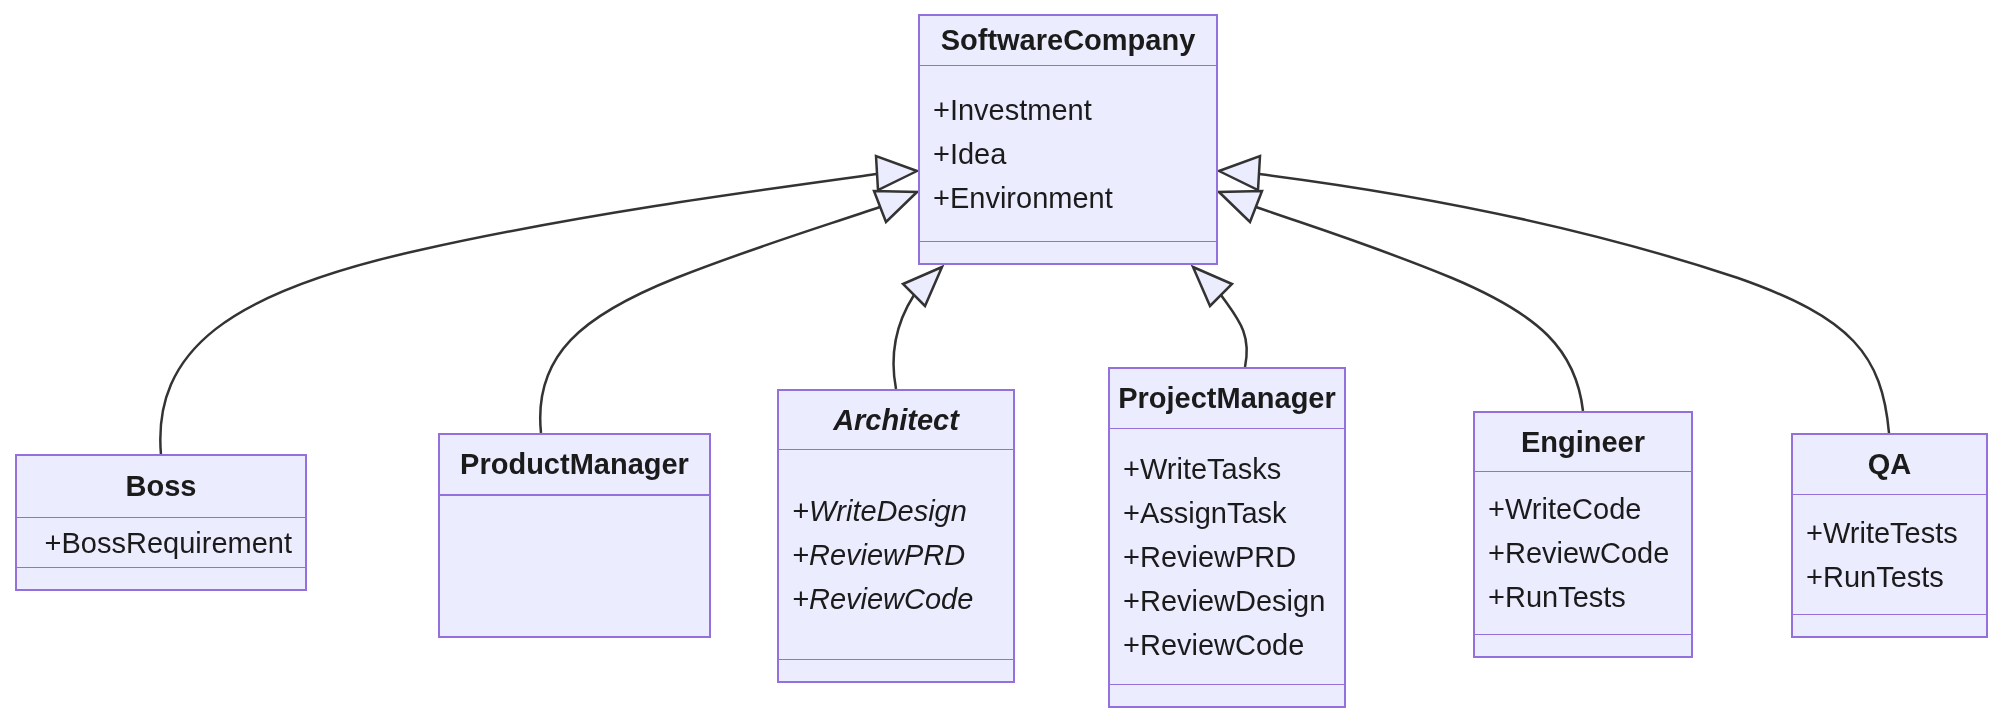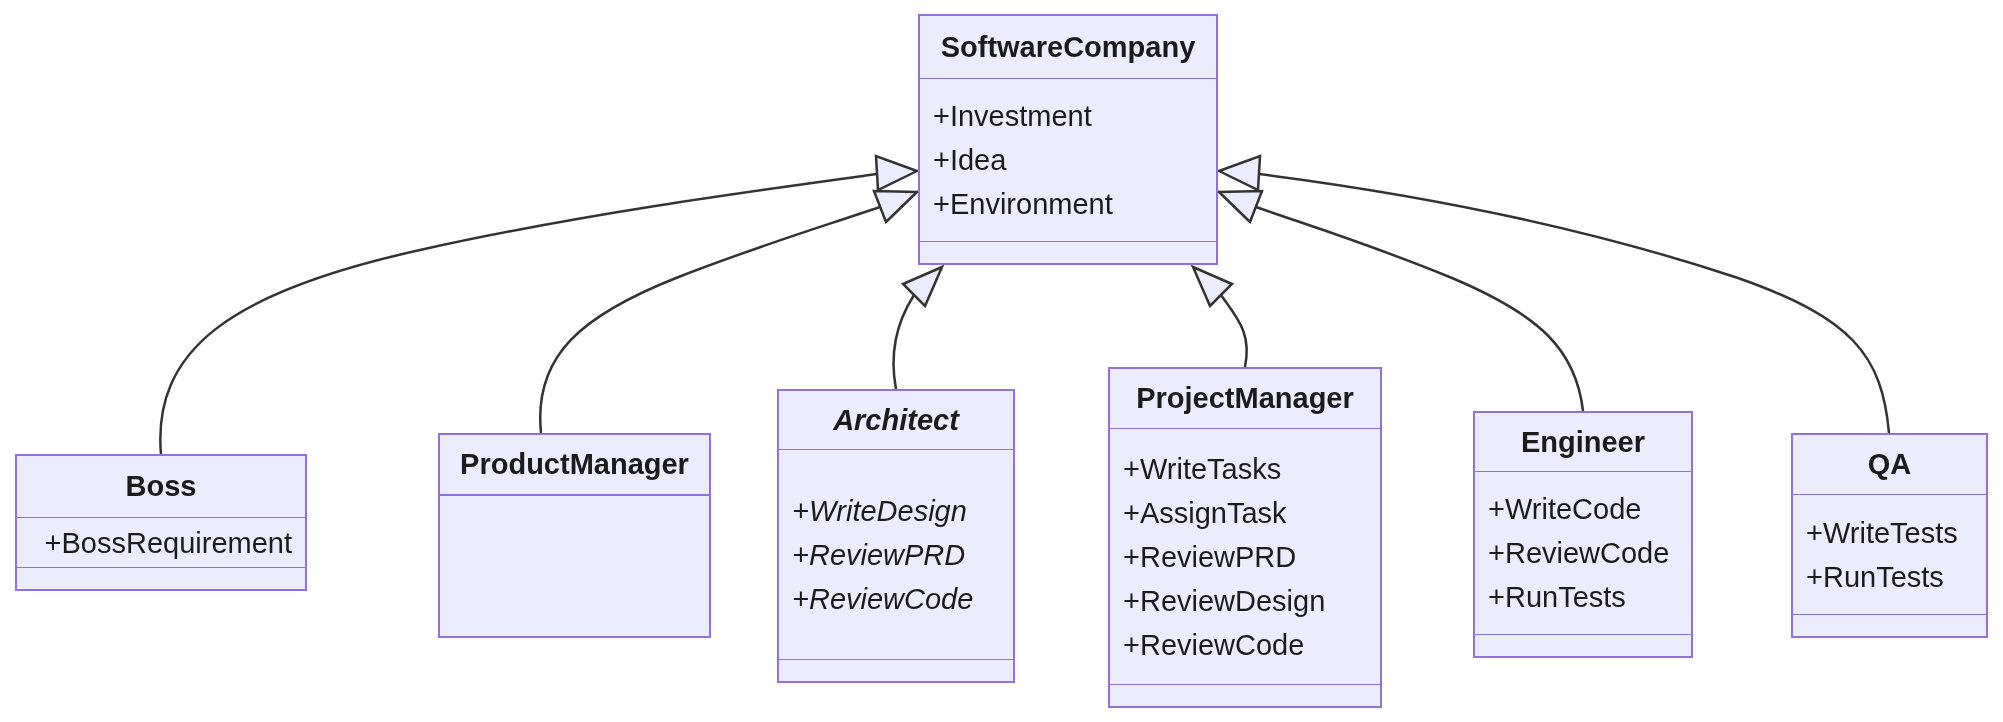--- a/index.html
+++ b/index.html
@@ -78,21 +78,21 @@
       <polygon points="917,171 878,190 876,156"></polygon>
       <polygon points="917,192 886,222 874,191"></polygon>
       <polygon points="942,267 925,306 903,284"></polygon>
       <polygon points="1193,267 1232,284 1210,306"></polygon>
       <polygon points="1219,192 1250,222 1262,191"></polygon>
       <polygon points="1219,171 1258,190 1260,156"></polygon>
     </g>
   </svg>
 
   <div class="uml-class" style="left:918px; top:14px; width:300px; height:251px;">
-    <div class="uml-title" style="height:63px;">SoftwareCompany</div>
+    <div class="uml-title" style="height:50px;">SoftwareCompany</div>
     <div class="uml-attrs">
       <div class="uml-attr">+Investment</div>
       <div class="uml-attr">+Idea</div>
       <div class="uml-attr">+Environment</div>
     </div>
     <div class="uml-footer"></div>
   </div>
 
   <div class="uml-class" style="left:15px; top:454px; width:292px; height:137px;text-align:right;">
     <div class="uml-title" style="height:62px;">Boss</div>
@@ -110,21 +110,21 @@
   <div class="uml-class" style="left:777px; top:389px; width:238px; height:294px;font-style:italic;">
     <div class="uml-title" style="height:59px;">Architect</div>
     <div class="uml-attrs">
       <div class="uml-attr">+WriteDesign</div>
       <div class="uml-attr">+ReviewPRD</div>
       <div class="uml-attr">+ReviewCode</div>
     </div>
     <div class="uml-footer"></div>
   </div>
 
-  <div class="uml-class" style="left:1108px; top:367px; width:274px; height:341px;justify-content:space-between;">
+  <div class="uml-class" style="left:1108px; top:367px; width:238px; height:341px;justify-content:space-between;">
     <div class="uml-title" style="height:60px;">ProjectManager</div>
     <div class="uml-attrs">
       <div class="uml-attr">+WriteTasks</div>
       <div class="uml-attr">+AssignTask</div>
       <div class="uml-attr">+ReviewPRD</div>
       <div class="uml-attr">+ReviewDesign</div>
       <div class="uml-attr">+ReviewCode</div>
     </div>
     <div class="uml-footer"></div>
   </div>

